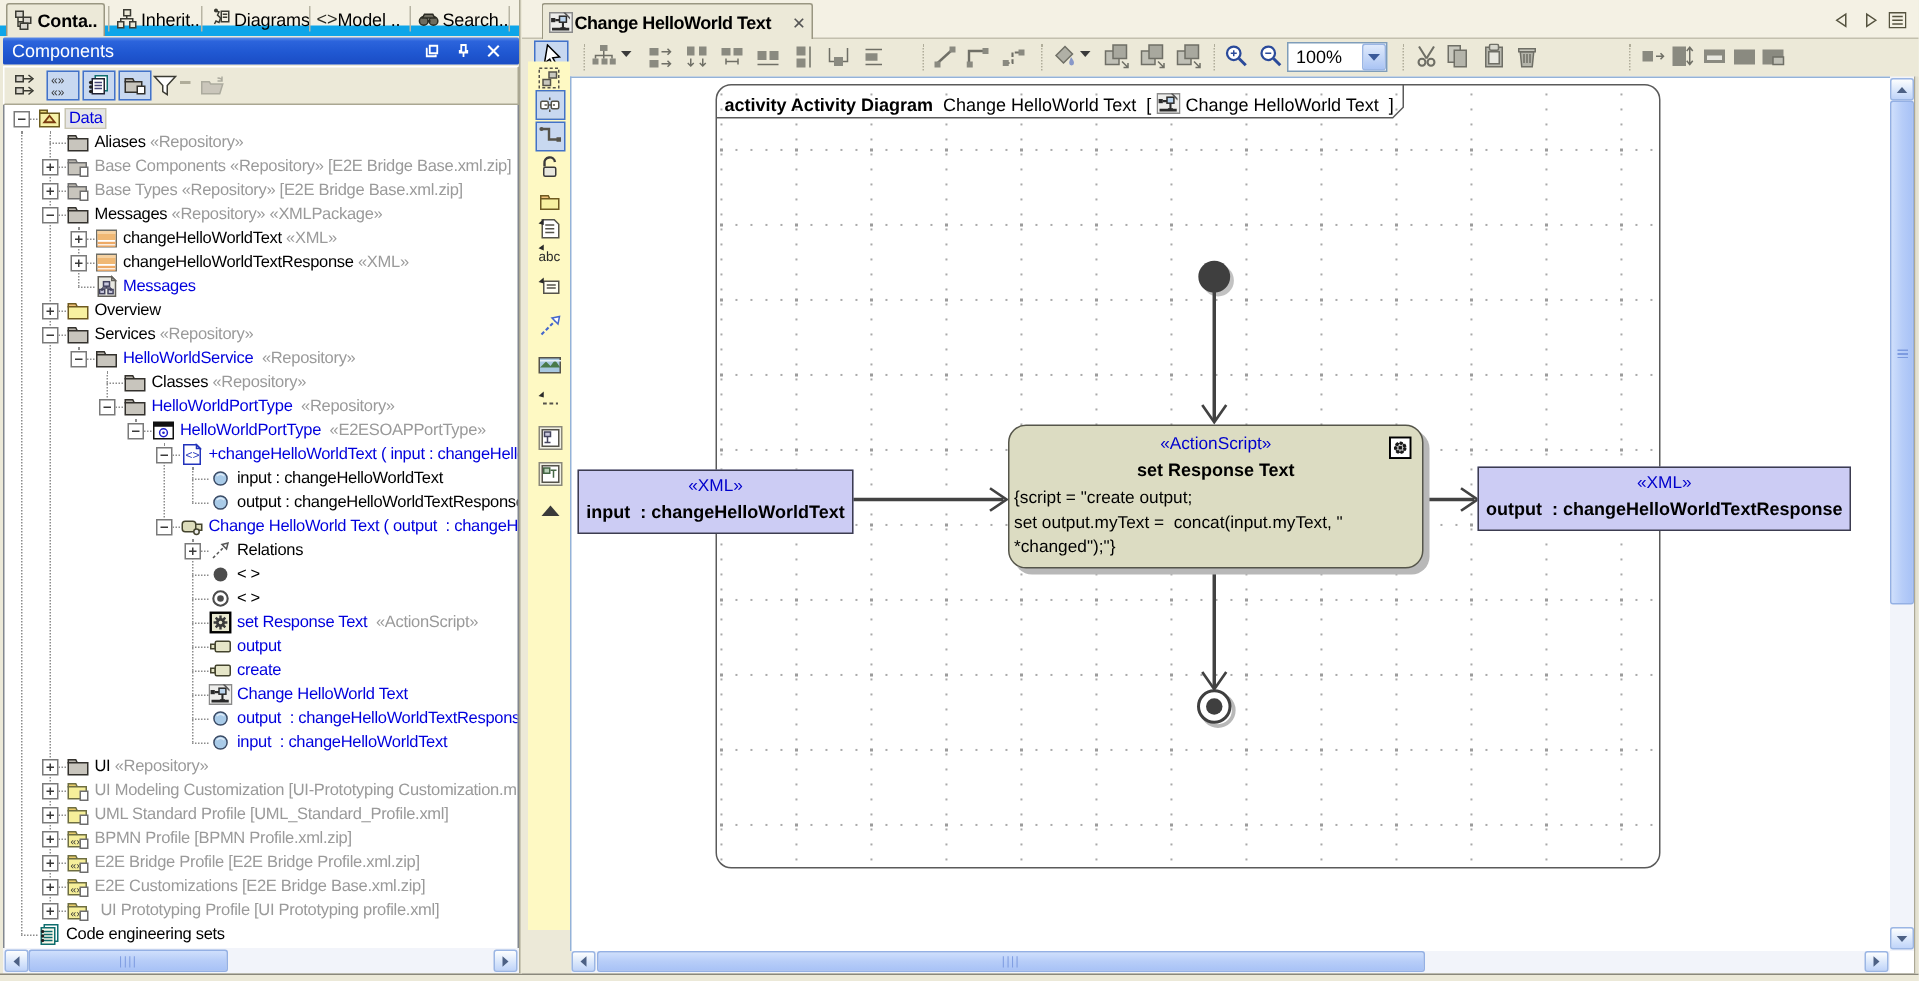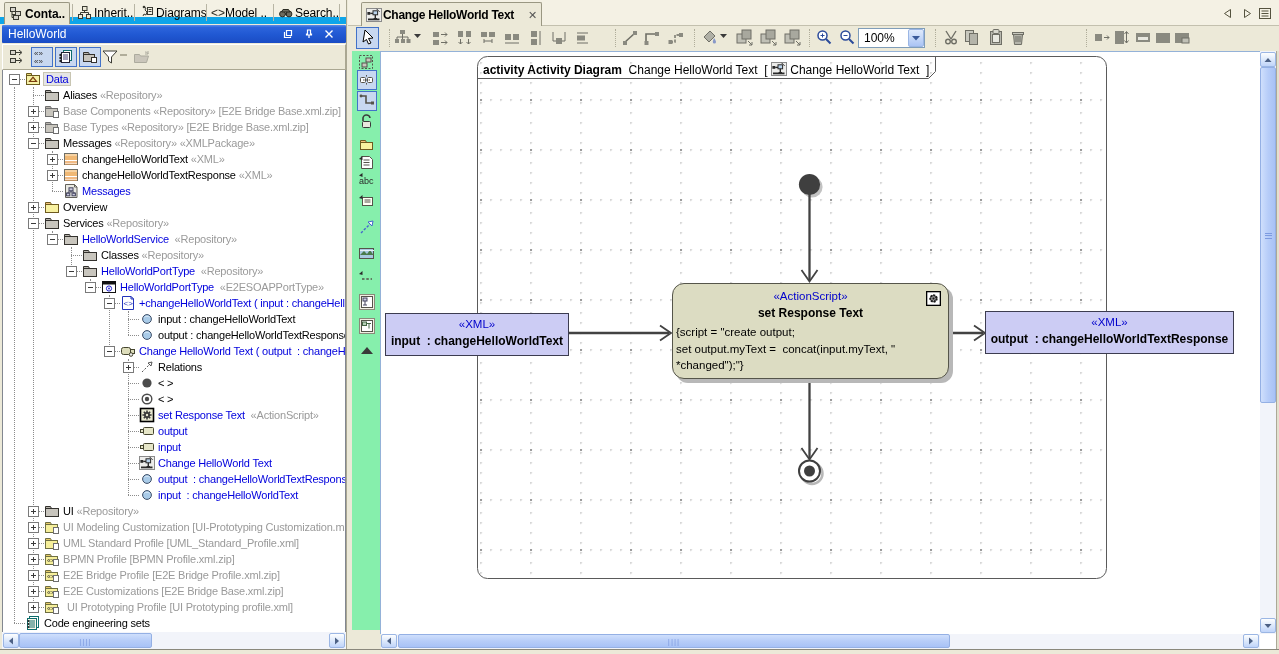--- a/index.html
+++ b/index.html
@@ -52,21 +52,21 @@
 
 
 #rpanel { position:absolute; left:348px; top:0; width:931px; height:654px; }
 #rtabstrip { position:absolute; left:0; top:0; width:931px; height:26px; border-bottom:1px solid #c3c0ae; background:#f4f1e4; }
 #rtab { position:absolute; left:13px; top:2px; width:181px; height:24px; background:#ece9d8;
   border:1px solid #9a9782; border-bottom:none; border-radius:2px 2px 0 0; }
 #rtab .ttxt { position:absolute; left:21px; top:5px; font-size:12px; font-weight:bold; color:#000; white-space:nowrap; letter-spacing:-0.3px; }
 #rtab .tclose { position:absolute; left:166px; top:6px; color:#555; font-size:11px; }
 #rtoolbar { position:absolute; left:0; top:26px; width:931px; height:25px; background:#ece9d8; }
 .sep { position:absolute; top:3px; height:18px; width:2px; border-left:1px dotted #b0ad9a; }
-#vtools { position:absolute; left:4px; top:51px; width:28px; height:579px; background:#86efac; }
+#vtools { position:absolute; left:4px; top:41px; width:28px; height:579px; background:#fef9c3; }
 .vico { position:absolute; left:6px; width:18px; height:18px; }
 .vico.sel { background:#c8d8f0; outline:1px solid #4272c8; }
 #canvas { position:absolute; left:32px; top:51px; width:880px; height:583px; background:#fff;
   border-top:1px solid #94b2d8; border-left:1px solid #94b2d8; overflow:hidden; }
 #grid { position:absolute; left:97px; top:5px; width:628px; height:521px; border-radius:10px;
   background-image: radial-gradient(circle at 1px 1px, #9c9c9c 1px, rgba(0,0,0,0) 1.25px),
                     radial-gradient(circle at 0.7px 0.7px, #a9a9a9 0.7px, rgba(0,0,0,0) 0.9px),
                     radial-gradient(circle at 0.7px 0.7px, #a9a9a9 0.7px, rgba(0,0,0,0) 0.9px);
   background-size: 50px 50px, 50px 10px, 10px 50px;
   background-position: 2px 42px, 2.3px 5.3px, 2.3px 42.3px; }
@@ -150,21 +150,21 @@
           </span>
           <span class="tabtxt" style="left:20px">Search..</span>
         </div>
     <span class="tsep" style="left:72px"></span>
     <span class="tsep" style="left:134px"></span>
     <span class="tsep" style="left:206px"></span>
     <span class="tsep" style="left:273px"></span>
     <span class="tsep" style="left:339px"></span>
   </div>
   <div id="ltitle">
-    <span class="t">HelloWorld</span>
+    <span class="t">Components</span>
     <svg style="right:52px" width="12" height="12" viewBox="0 0 12 12">
           <path d="M3 4.5h-0.5v5h6v-1M4.5 2.5h5v5h-5z" fill="none" stroke="#fff" stroke-width="1.2"></path>
         </svg>
     <svg style="right:31px" width="12" height="12" viewBox="0 0 12 12">
           <path d="M4.5 2h3v4h1v1h-5v-1h1zM6 7v3" stroke="#fff" fill="none" stroke-width="1.2"></path>
         </svg>
     <svg style="right:11px" width="12" height="12" viewBox="0 0 12 12">
           <path d="M2.5 2.5l7 7M9.5 2.5l-7 7" stroke="#fff" fill="none" stroke-width="1.4"></path>
         </svg>
   </div>
@@ -442,21 +442,21 @@
           </svg>
         </span>
 <div class="trow" style="left:155px;top:353px"><span class="bl">output</span></div>
 <i class="hl" style="left:125px;top:377px;width:11px"></i>
 <span class="tico" style="left:136px;top:369px">
           <svg width="16" height="16" viewBox="0 0 16 16">
             <rect x="1.5" y="6.5" width="3" height="3" fill="#e6e6c8" stroke="#44442e"></rect>
             <rect x="4.5" y="4.5" width="10" height="7" rx="1" fill="#e6e6c8" stroke="#44442e"></rect>
           </svg>
         </span>
-<div class="trow" style="left:155px;top:369px"><span class="bl">input</span></div>
+<div class="trow" style="left:155px;top:369px"><span class="bl">create</span></div>
 <i class="hl" style="left:125px;top:393px;width:11px"></i>
 <span class="tico" style="left:136px;top:385px">
           <svg width="16" height="16" viewBox="0 0 16 16">
             <rect x="0.5" y="1.5" width="15" height="13" fill="#ededeb" stroke="#8a8a8a"></rect>
             <path d="M2 12.4h11.5" stroke="#2a2a2a" stroke-width="1.8"></path>
             <rect x="1.4" y="5" width="2.8" height="2.8" fill="#2a2a2a"></rect>
             <path d="M4.2 6.4h3" stroke="#2a2a2a" stroke-width="1.4"></path>
             <rect x="7" y="3.8" width="4.6" height="4" fill="#bad3eb" stroke="#2a2a2a"></rect>
             <path d="M10.4 1.8l3.2 3.2v-0.4l-2.8-2.8z" fill="#fff" stroke="#555" stroke-width="0.8"></path>
             <path d="M9.3 7.8v4M7.6 11.8h3.4" stroke="#2a2a2a" stroke-width="1.4"></path>

